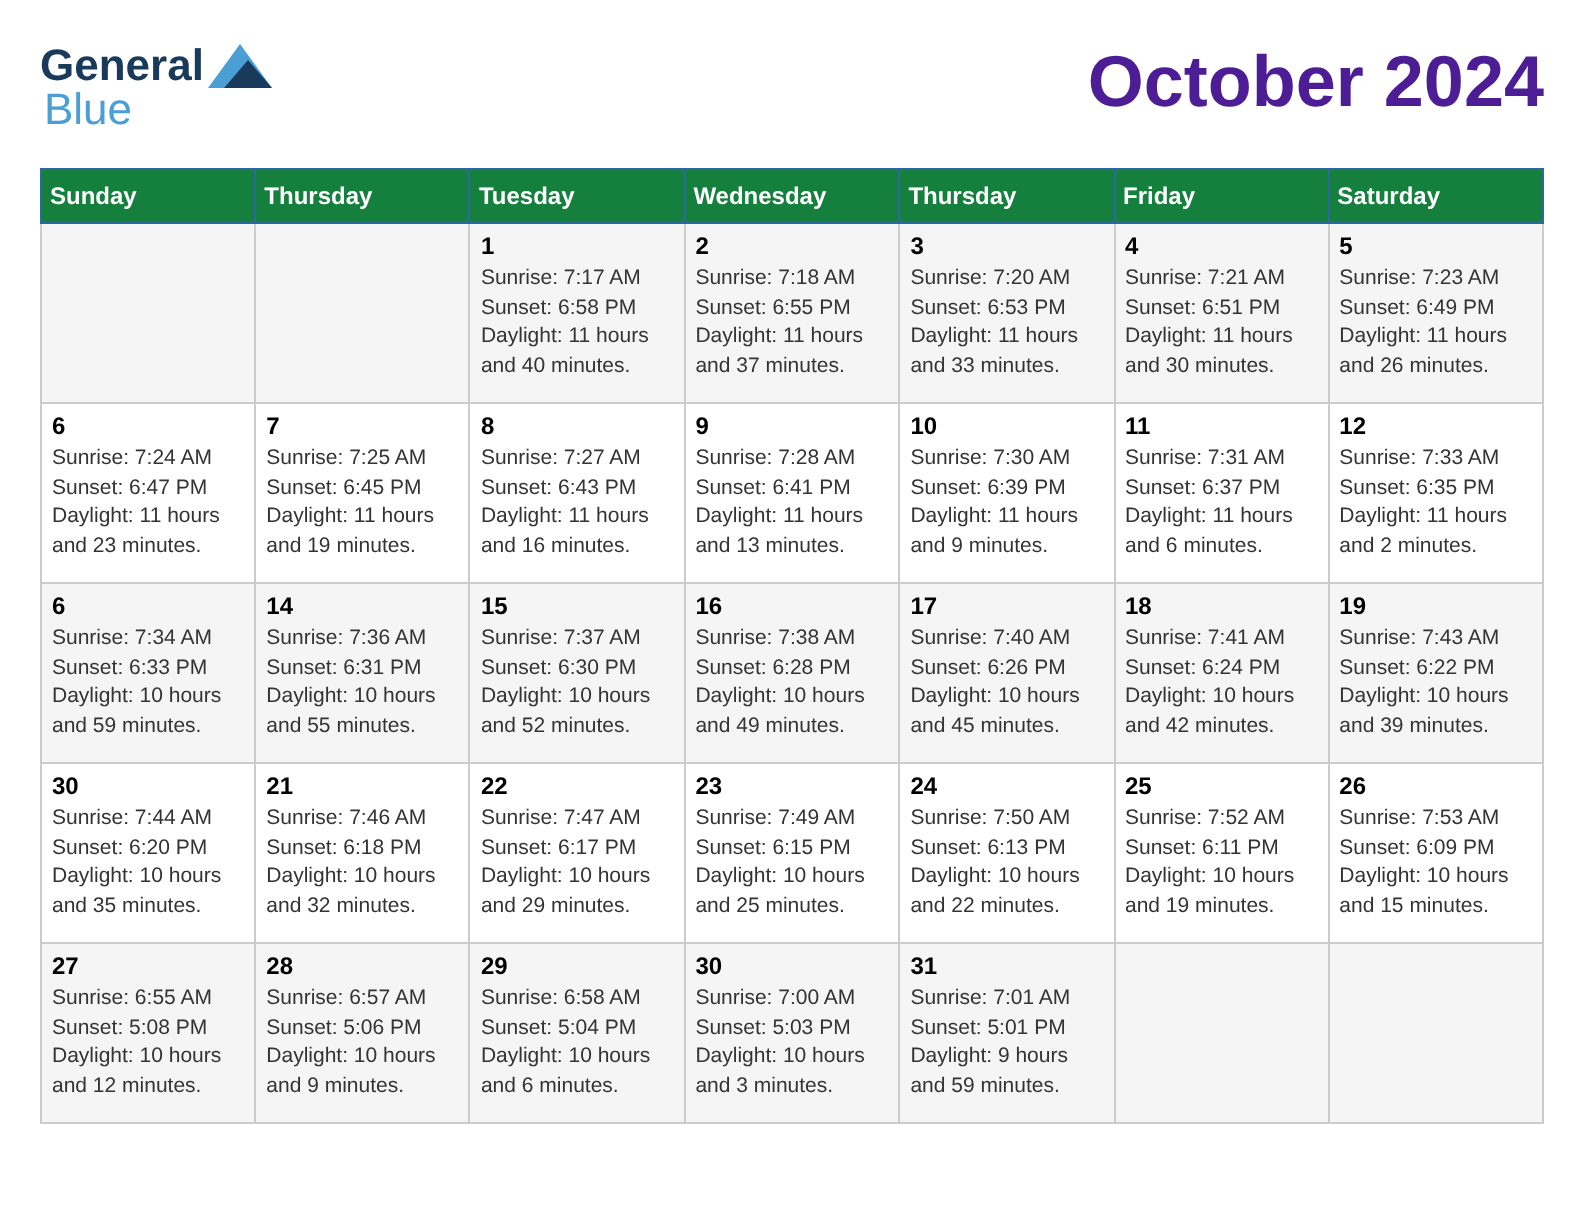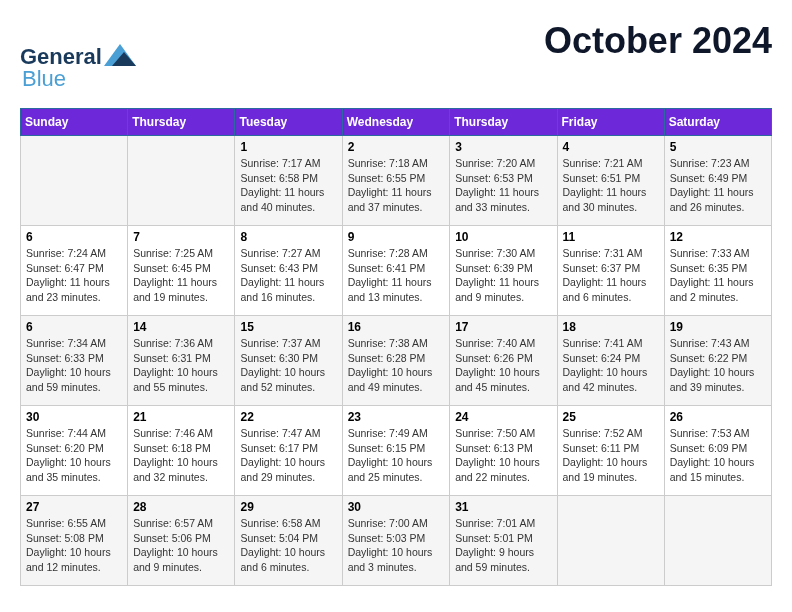--- a/index.html
+++ b/index.html
@@ -20,34 +20,34 @@
       display: flex;
       flex-direction: column;
       align-items: flex-start;
     }
     .title-block {
       text-align: right;
     }
     .month-title {
       font-size: 36px;
       font-weight: bold;
-      color: #0f172a;
+      color: #4c1d95;
       margin-left: 29px;
     }
     .location {
       font-size: 16px;
       color: #555;
     }
     table {
       width: 100%;
       border-collapse: collapse;
       font-size: 11px;
     }
     thead tr th {
-      background-color: #6d28d9;
+      background-color: #15803d;
       color: #fff;
       padding: 6px 4px;
       text-align: left;
       font-size: 12px;
       font-weight: bold;
       border: 1px solid #2a6aa0;
     }
     tbody tr td {
       border: 1px solid #ccc;
       padding: 4px 5px;
@@ -72,21 +72,21 @@
       color: #333;
       font-size: 10.5px;
       line-height: 1.4;
     }
   </style>
 </head>
 <body>
 
 <div class="header">
   <div class="logo">
-    <div style="display:flex; align-items:flex-start;margin-top:24px;">
+    <div style="display:flex; align-items:center;">
       <span style="font-size:22px; font-weight:bold; color:#1a3a5c;">General</span>
       <svg width="32" height="22" viewBox="0 0 32 22" style="margin-left:2px;">
         <polygon points="0,22 16,0 32,22" fill="#4a9fd4"></polygon>
         <polygon points="8,22 20,8 32,22" fill="#1a3a5c"></polygon>
       </svg>
     </div>
     <span style="font-size:22px; font-weight:normal; color:#4a9fd4; margin-top:-4px; padding-left:2px;">Blue</span>
   </div>
   <div class="title-block">
     <div class="month-title">October 2024</div>

